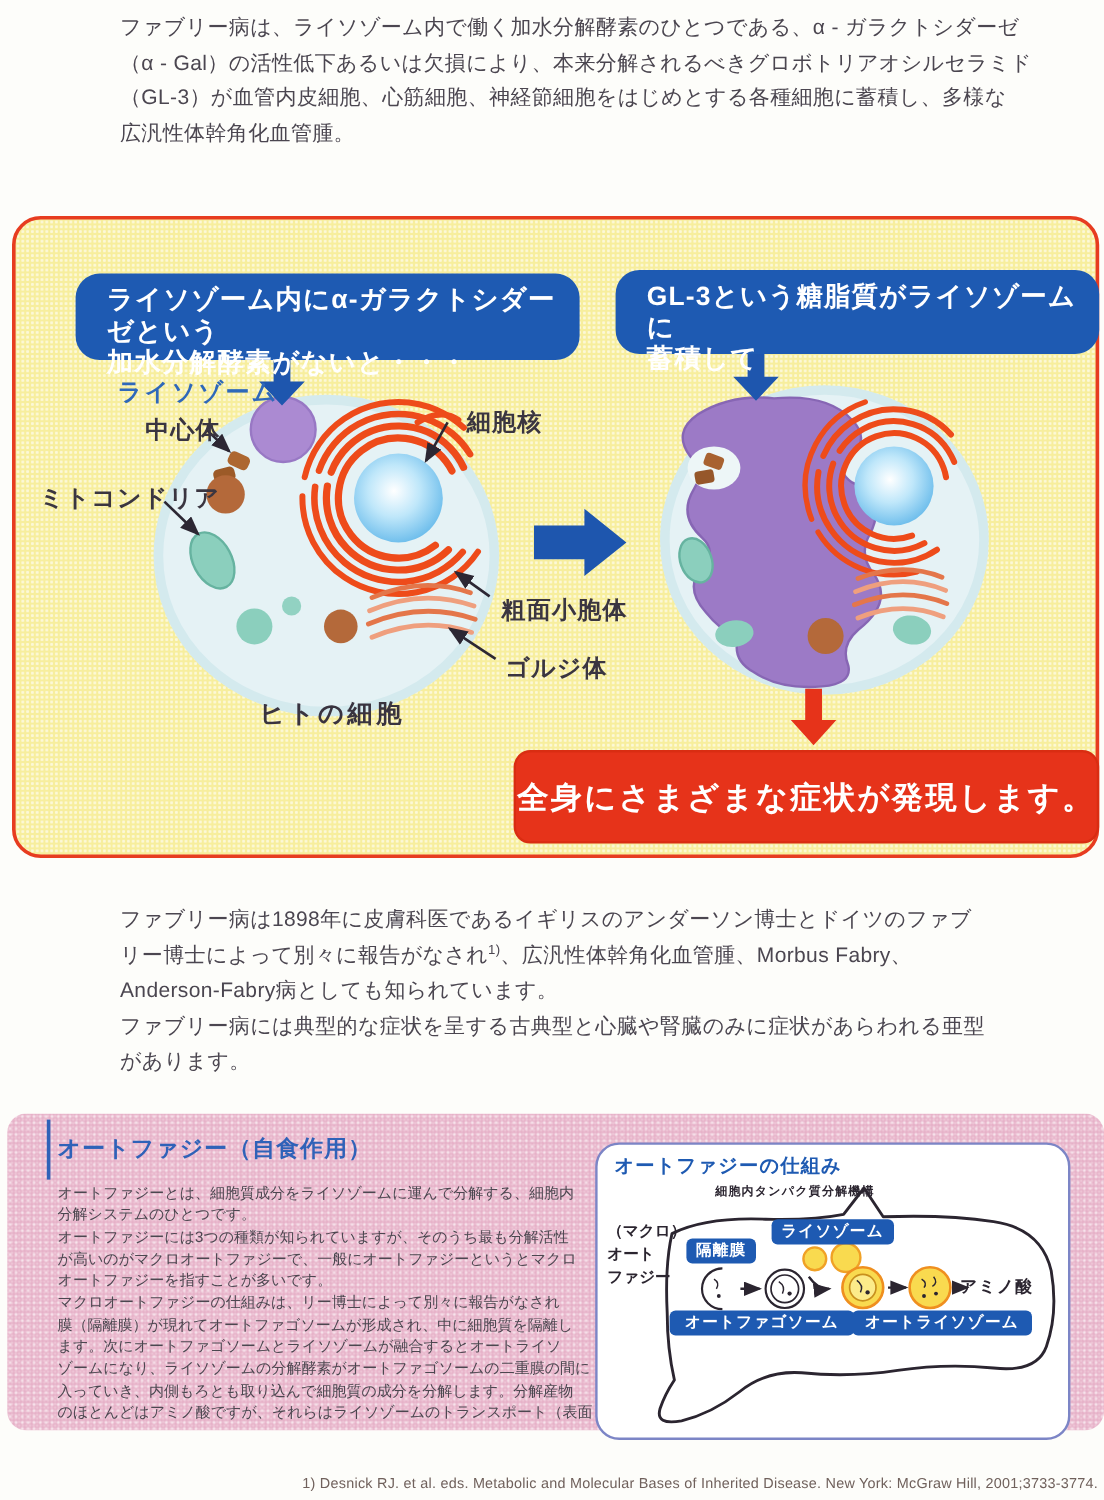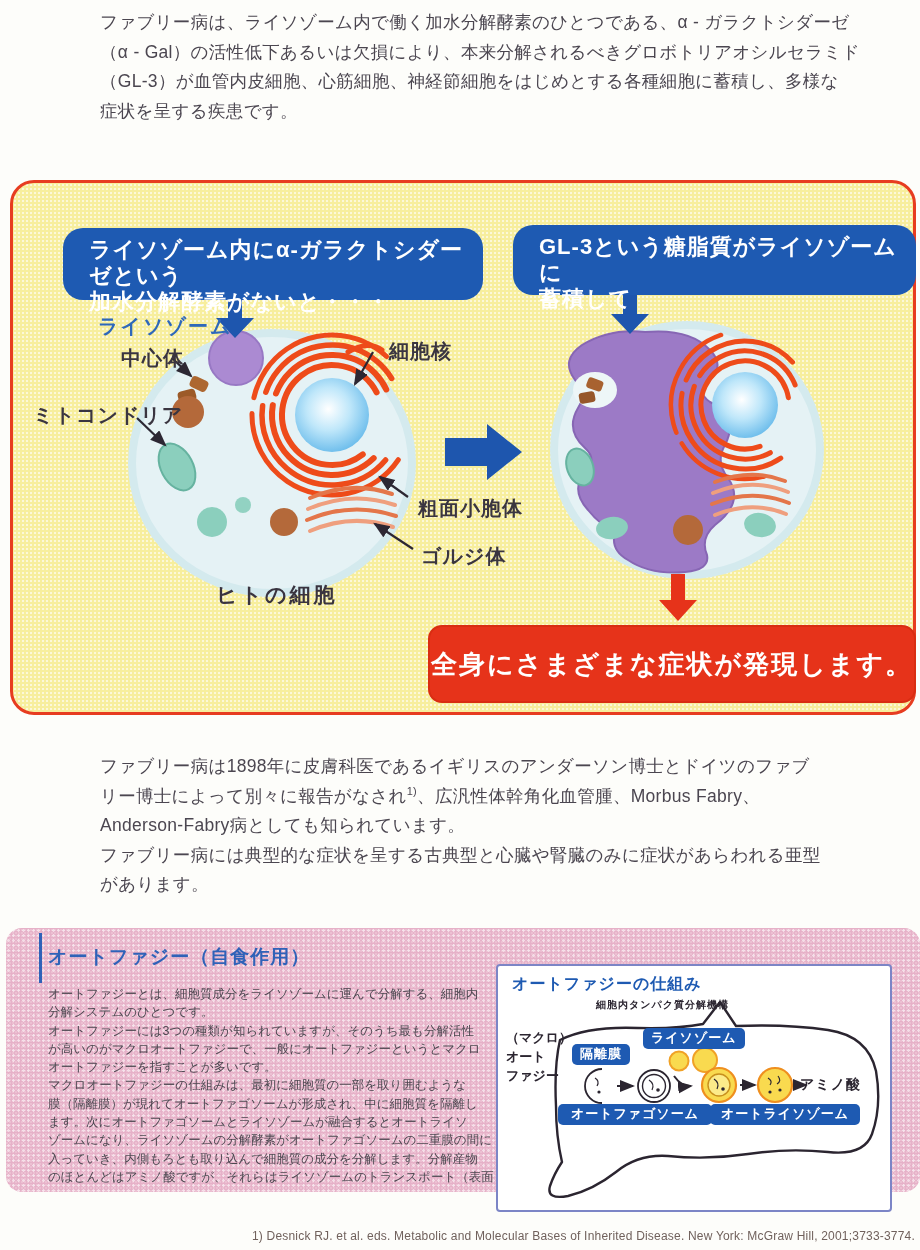--- a/index.html
+++ b/index.html
@@ -47,22 +47,22 @@
                      radial-gradient(circle,rgba(200,90,140,.18) 1px,transparent 1.5px);
     background-size:5px 5px,3px 3px;background-position:0 0,1px 2px;
     border-radius:16px;
   }
   .vbar{position:absolute;left:33px;top:5px;width:3px;height:50px;background:#2f62b8;}
   .pink-title{position:absolute;left:42px;top:16px;color:#2f62b8;font-size:19px;font-weight:bold;letter-spacing:1px;}
   .pink-body{position:absolute;left:42px;top:57px;width:450px;color:#4c4750;font-size:12.5px;line-height:18.3px;font-weight:500;}
   .pink-body .tline{white-space:nowrap;}
   
   .panel{
-    position:absolute;left:490px;top:36px;width:396px;height:248px;
-    background:#fff;border:2px solid #7c85c6;border-radius:4px;box-sizing:border-box;text-decoration:underline;
+    position:absolute;left:490px;top:24px;width:396px;height:248px;
+    background:#fff;border:2px solid #7c85c6;border-radius:20px;box-sizing:border-box;text-decoration:underline;
   }
   .panel-title{position:absolute;left:14px;top:8px;color:#1e5ab2;font-size:16px;font-weight:bold;letter-spacing:1px;}
   .panel-sub{position:absolute;left:98px;top:32px;color:#2b2530;font-size:10px;font-weight:bold;letter-spacing:1px;}
   .macro{position:absolute;left:8px;top:62px;color:#2b2530;font-size:13px;font-weight:600;line-height:19px;}
   .badge{
     position:absolute;background:#1e5ab2;color:#fff;font-weight:bold;font-size:13px;
     padding:1px 8px 2px;border-radius:5px;letter-spacing:1px;white-space:nowrap;
   }
   .badge.wide{text-align:center;padding:1px 4px 2px;}
   .amino{position:absolute;left:302px;top:110px;color:#2b2530;font-size:14px;font-weight:bold;letter-spacing:1px;}
@@ -70,21 +70,21 @@
   
   .footnote{position:absolute;right:5px;top:1229px;color:#70615c;font-size:12px;letter-spacing:.2px;}
 </style>
 </head>
 <body>
 
 <div class="para" style="top:8px;">
   <div class="tline">ファブリー病は、ライソゾーム内で働く加水分解酵素のひとつである、α - ガラクトシダーゼ</div>
   <div class="tline">（α - Gal）の活性低下あるいは欠損により、本来分解されるべきグロボトリアオシルセラミド</div>
   <div class="tline">（GL-3）が血管内皮細胞、心筋細胞、神経節細胞をはじめとする各種細胞に蓄積し、多様な</div>
-  <div class="tline">症状を呈する疾患です。</div>
+  <div class="tline">広汎性体幹角化血管腫。</div>
 </div>
 
 <div class="ybox">
 
   <svg class="scene" width="894" height="523" viewBox="0 0 894 523">
     <defs>
       <radialGradient id="nucg" cx="45%" cy="42%" r="65%">
         <stop offset="0%" stop-color="#ffffff"></stop>
         <stop offset="45%" stop-color="#bfe7fa"></stop>
         <stop offset="100%" stop-color="#5fb6e9"></stop>
@@ -199,21 +199,21 @@
 <div class="pinkbox">
   <span class="vbar"></span>
   <div class="pink-title">オートファジー（自食作用）</div>
 
   <div class="pink-body">
     <div class="tline">オートファジーとは、細胞質成分をライソゾームに運んで分解する、細胞内</div>
     <div class="tline">分解システムのひとつです。</div>
     <div class="tline">オートファジーには3つの種類が知られていますが、そのうち最も分解活性</div>
     <div class="tline">が高いのがマクロオートファジーで、一般にオートファジーというとマクロ</div>
     <div class="tline">オートファジーを指すことが多いです。</div>
-    <div class="tline">マクロオートファジーの仕組みは、最初に細胞質の一部を取り囲むような</div>
+    <div class="tline">マクロオートファジーの仕組みは、リー博士によって別々に報告がなされ</div>
     <div class="tline">膜（隔離膜）が現れてオートファゴソームが形成され、中に細胞質を隔離し</div>
     <div class="tline">ます。次にオートファゴソームとライソゾームが融合するとオートライソ</div>
     <div class="tline">ゾームになり、ライソゾームの分解酵素がオートファゴソームの二重膜の間に</div>
     <div class="tline">入っていき、内側もろとも取り込んで細胞質の成分を分解します。分解産物</div>
     <div class="tline">のほとんどはアミノ酸ですが、それらはライソゾームのトランスポート（表面</div>
   </div>
 
   <div class="panel">
     <svg width="392" height="244" viewBox="0 0 392 244">
       <defs>

